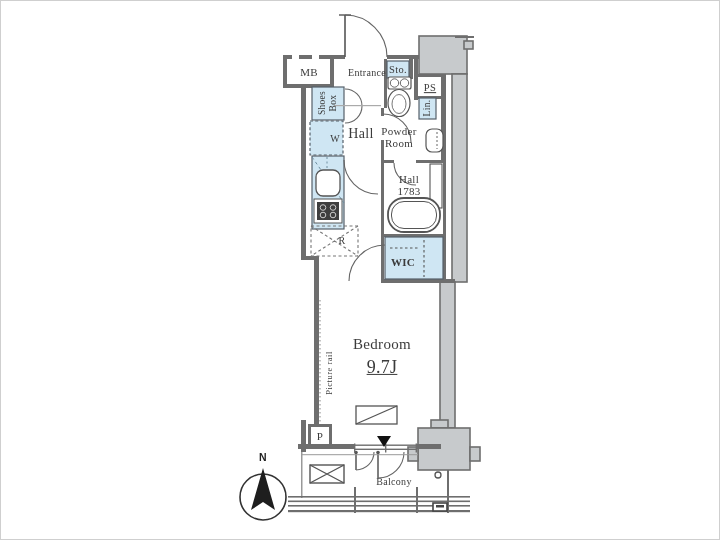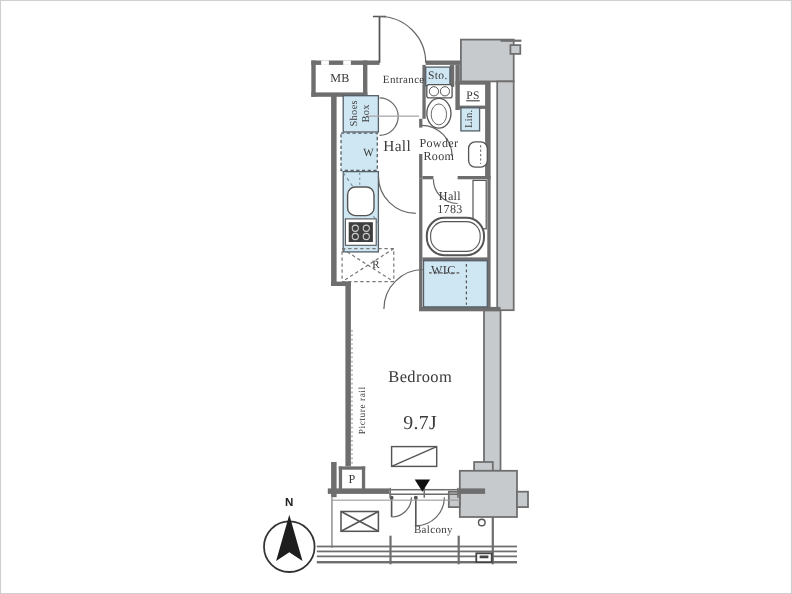--- a/index.html
+++ b/index.html
@@ -203,21 +203,21 @@
   <div class="lbl f14" style="left:361px;top:134px;">Hall</div>
   <div class="lbl f12" style="left:399px;top:137px;">
     <span class="ln">Powder</span>
     <span class="ln">Room</span>
   </div>
   <div class="lbl f12" style="left:409px;top:185px;">
     <span class="ln">Hall</span>
     <span class="ln">1783</span>
   </div>
   <div class="lbl f13" style="left:334px;top:241px;">R</div>
-  <div class="lbl f11" style="left:403px;top:246px;">WIC</div>
+  <div class="lbl f11" style="left:403px;top:262px;font-weight:bold;">WIC</div>
   <div class="lbl f15" style="left:382px;top:344px;">Bedroom</div>
-  <div class="lbl f18" style="left:382px;top:384px;">9.7J</div>
+  <div class="lbl f18" style="left:382px;top:367px;text-decoration:underline;">9.7J</div>
   <div class="lbl rot f8" style="left:330px;top:373px;">Picture rail</div>
   <div class="lbl f11" style="left:320px;top:436px;">P</div>
   <div class="lbl f13" style="left:386px;top:482px;text-align:right;">Balcony</div>
   <div class="lbl north" style="left:263px;top:458px;">N</div>
 
 </div>
 
 </body></html>

